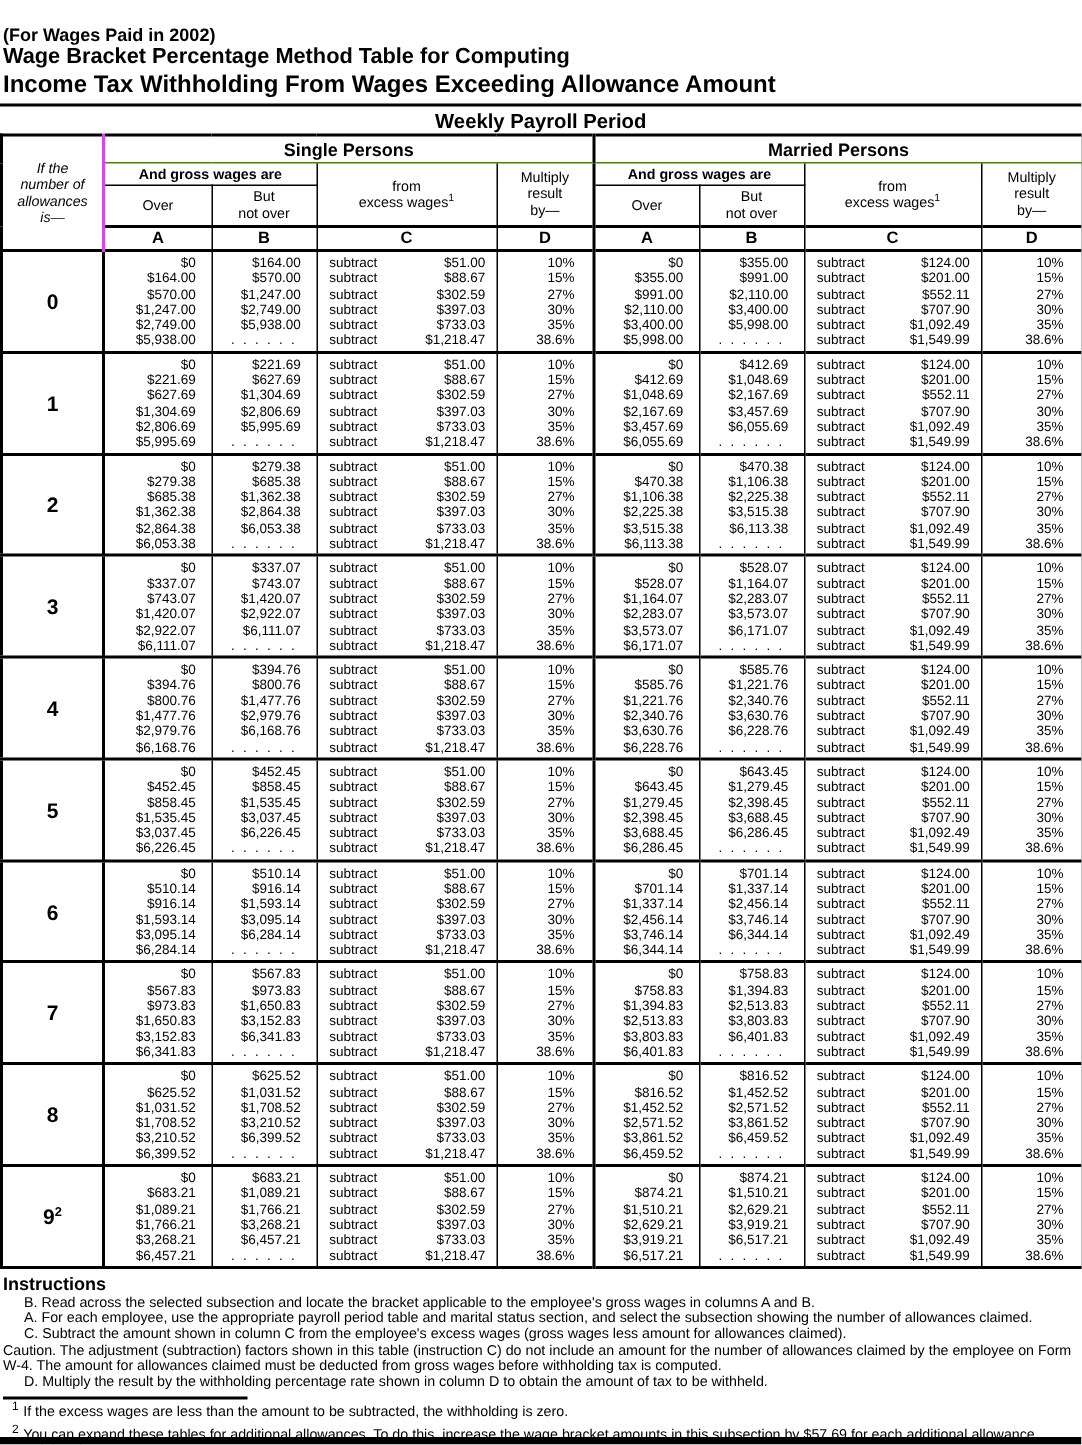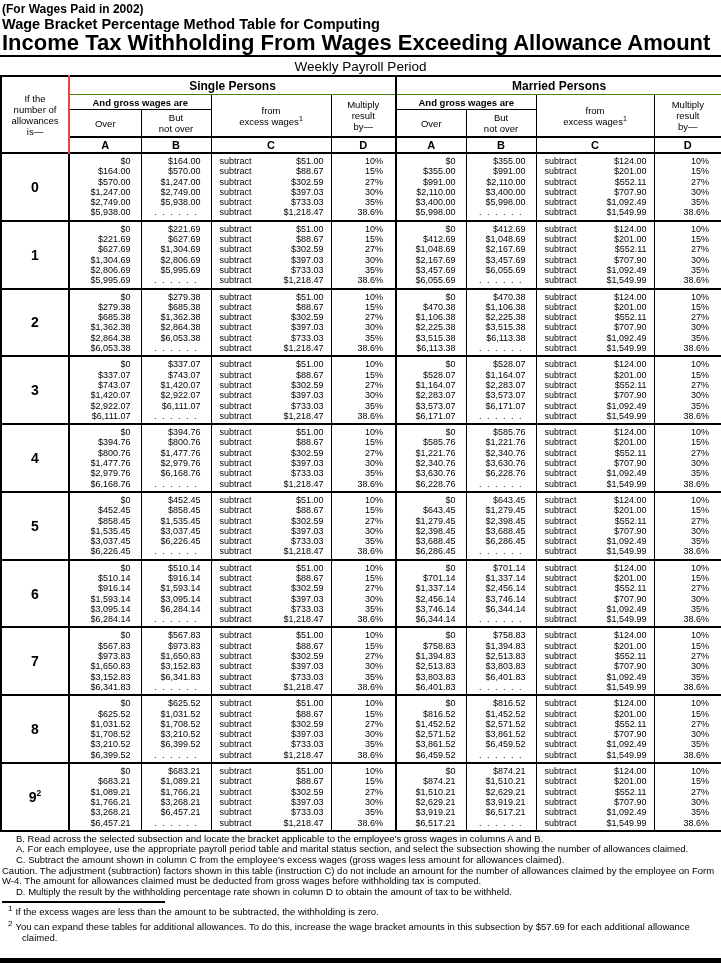--- a/index.html
+++ b/index.html
@@ -2,33 +2,33 @@
 <html><head>
 <meta charset="utf-8">
 <style>
   html,body { margin:0; padding:0; }
   body {
     width:721px; height:963px; position:relative; overflow:hidden;
     background:#ffffff; color:#000;
     font-family:"Liberation Sans", sans-serif;
   }
   
-  .wages-note { font-weight:bold; font-size:12px; padding:2px 0 0 2px; }
+  .wages-note { font-weight:bold; font-size:12px; padding:16px 0 0 2px; }
   .title1 { font-weight:bold; font-size:14.5px; padding-left:2px; line-height:17px; }
-  .title2 { font-weight:bold; font-size:22px; padding-left:2px; line-height:20px; }
+  .title2 { font-weight:bold; font-size:16px; padding-left:2px; line-height:20px; }
   .title-rule { border:0; border-top:2px solid #000; margin:2px 0 0 0; }
-  .period { text-align:center; font-weight:normal; font-size:13.5px; margin:2px 0 1px 0; }
+  .period { text-align:center; font-weight:bold; font-size:13.5px; margin:2px 0 1px 0; }
 
   
   table { border-collapse:collapse; table-layout:fixed; width:721px; }
   th, td { border:1px solid #000; padding:0; margin:0; }
   table { border:2px solid #000; }
   thead th { font-weight:normal; text-align:center; vertical-align:middle; }
   .sec-title { font-weight:bold; font-size:12px; height:17px; border-bottom:1px solid #4d7c0f; }
-  .allow-h { font-size:9.5px; line-height:11px; border-right:2px solid #ef4444; vertical-align:middle; }
+  .allow-h { font-size:9.5px; line-height:11px; border-right:2px solid #d946ef; vertical-align:middle;font-style:italic; }
   .gross-h { font-weight:bold; font-size:9.5px; height:14px; }
   .ov-h { font-size:9.5px; height:26px; line-height:11px; }
   .excess-h, .mult-h { font-size:9.5px; line-height:11px; }
   .letters th { font-weight:bold; font-size:11px; height:14px; border-top:2px solid #000; }
   .pre { white-space:pre-line; }
   .sec-start { border-left:2px solid #000 !important; }
   sup { font-size:7px; vertical-align:super; line-height:0; }
 
   tbody td { border-top:2px solid #000; vertical-align:top; padding:2px 0 2px 0; }
   .allow-cell { text-align:center; vertical-align:middle; font-size:14px; font-weight:bold;
@@ -1142,20 +1142,21 @@
           <div class="ln rate">27%</div>
           <div class="ln rate">30%</div>
           <div class="ln rate">35%</div>
           <div class="ln rate">38.6%</div>
         </td>
       </tr>
     </tbody>
 </table>
 
 <div class="instructions">
+  <div class="instr-head">Instructions</div>
   <p class="instr-p indent">B. Read across the selected subsection and locate the bracket applicable to the employee's gross wages in columns A and B.</p>
   <p class="instr-p indent">A. For each employee, use the appropriate payroll period table and marital status section, and select the subsection showing the number of allowances claimed.</p>
   <p class="instr-p indent">C. Subtract the amount shown in column C from the employee's excess wages (gross wages less amount for allowances claimed).</p>
   <p class="instr-p">Caution.  The adjustment (subtraction) factors shown in this table (instruction C) do not include an amount for the number of allowances claimed by the employee on Form W-4. The amount for allowances claimed must be deducted from gross wages before withholding tax is computed.</p>
   <p class="instr-p indent">D. Multiply the result by the withholding percentage rate shown in column D to obtain the amount of tax to be withheld.</p>
   <hr class="foot-rule">
   <p class="footnote"><sup>1</sup><span>If the excess wages are less than the amount to be subtracted, the withholding is zero.</span></p>
   <p class="footnote"><sup>2</sup><span>You can expand these tables for additional allowances. To do this, increase the wage bracket amounts in this subsection by $57.69 for each additional allowance claimed.</span></p>
 </div>
 

